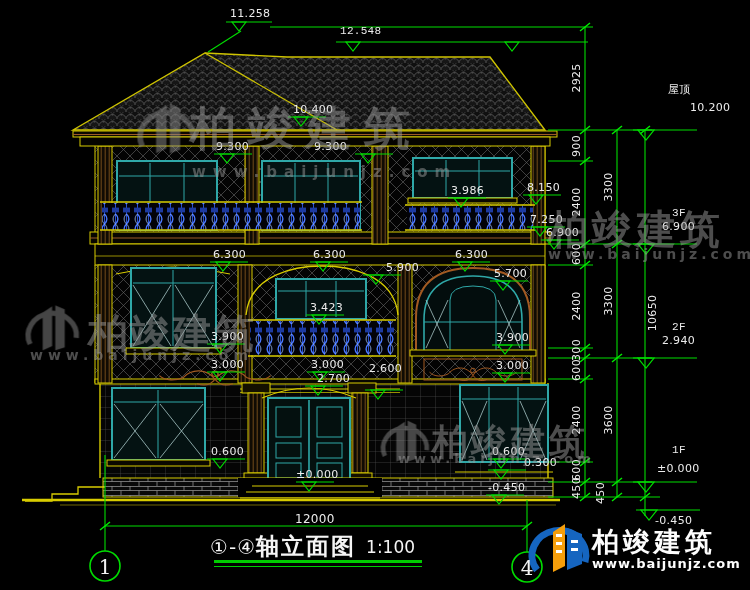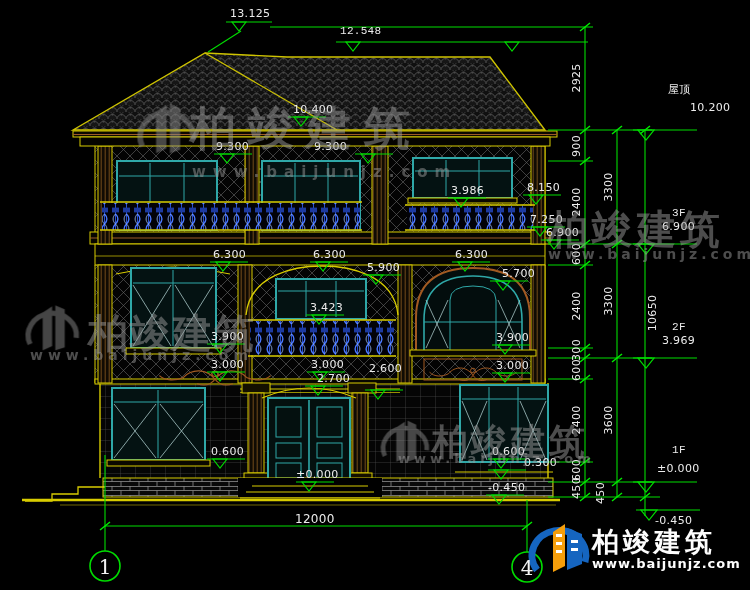--- a/index.html
+++ b/index.html
@@ -314,34 +314,34 @@
   <g fill="#ffffff">
     <rect x="25" y="16" width="6" height="3"></rect>
           <rect x="25" y="24" width="6" height="3"></rect>
           <rect x="25" y="32" width="6" height="3"></rect>
     <rect x="40" y="22" width="7" height="3"></rect>
           <rect x="40" y="30" width="7" height="3"></rect>
   </g>
 </g>
 </svg>
 
-<span class="t" style="left:230px;top:8px;">13.125</span>
+<span class="t" style="left:230px;top:8px;">11.258</span>
 <span class="t" style="left:340px;top:26px;font-family:Liberation Mono, monospace;">12.548</span>
 <span class="t" style="left:293px;top:104px;">10.400</span>
 <span class="t" style="left:216px;top:141px;">9.300</span>
 <span class="t" style="left:314px;top:141px;">9.300</span>
 <span class="t" style="left:451px;top:185px;">3.986</span>
 <span class="t" style="left:527px;top:182px;">8.150</span>
 <span class="t" style="left:530px;top:214px;">7.250</span>
 <span class="t" style="left:546px;top:227px;">6.900</span>
 <span class="t" style="left:213px;top:249px;">6.300</span>
 <span class="t" style="left:313px;top:249px;">6.300</span>
 <span class="t" style="left:455px;top:249px;">6.300</span>
-<span class="t" style="left:367px;top:262px;">5.900</span>
-<span class="t" style="left:494px;top:268px;margin-left:8px;">5.700</span>
+<span class="t" style="left:386px;top:262px;">5.900</span>
+<span class="t" style="left:494px;top:268px;">5.700</span>
 <span class="t" style="left:310px;top:302px;">3.423</span>
 <span class="t" style="left:211px;top:331px;">3.900</span>
 <span class="t" style="left:496px;top:332px;">3.900</span>
 <span class="t" style="left:211px;top:359px;">3.000</span>
 <span class="t" style="left:311px;top:359px;">3.000</span>
 <span class="t" style="left:496px;top:360px;">3.000</span>
 <span class="t" style="left:309px;top:373px;margin-left:8px;">2.700</span>
 <span class="t" style="left:369px;top:363px;">2.600</span>
 <span class="t" style="left:296px;top:469px;">±0.000</span>
 <span class="t" style="left:211px;top:446px;">0.600</span>
@@ -364,28 +364,33 @@
 <span class="t vt" style="left:608px;top:301px;">3300</span>
 <span class="t vt" style="left:608px;top:420px;">3600</span>
 <span class="t vt" style="left:600px;top:493px;">450</span>
 <span class="t vt" style="left:652px;top:313px;">10650</span>
 
 <span class="t lvl" style="left:668px;top:85px;">屋顶</span>
 <span class="t" style="left:690px;top:102px;">10.200</span>
 <span class="t lvl" style="left:672px;top:208px;">3F</span>
 <span class="t" style="left:662px;top:221px;">6.900</span>
 <span class="t lvl" style="left:672px;top:322px;">2F</span>
-<span class="t" style="left:662px;top:335px;">3.969</span>
+<span class="t" style="left:662px;top:335px;">2.940</span>
 <span class="t lvl" style="left:672px;top:445px;">1F</span>
 <span class="t" style="left:657px;top:463px;">±0.000</span>
 
 <span class="t" style="left:295px;top:513px;font-size:12px;">12000</span>
 <span class="bub" style="left:105px;top:567px;">1</span>
 <span class="bub" style="left:527px;top:568px;">4</span>
 
+<div id="titlebar">
+  <span class="axes">①-④</span><span class="main">轴立面图</span><span class="scale">1:100</span>
+  <div style="position:absolute;left:4px;top:29px;width:208px;height:3px;background:#00cc00;"></div>
+  <div style="position:absolute;left:4px;top:35px;width:208px;height:1px;background:#00cc00;"></div>
+</div>
 
 <span class="wm" style="left:190px;top:98px;font-size:46px;letter-spacing:12px;">柏竣建筑</span>
 <span class="wm wm-u" style="left:192px;top:163px;font-size:15px;letter-spacing:7px;">www.baijunjz.com</span>
 <span class="wm" style="left:548px;top:202px;font-size:40px;letter-spacing:4px;">柏竣建筑</span>
 <span class="wm wm-u" style="left:548px;top:246px;font-size:14px;letter-spacing:4px;">www.baijunjz.com</span>
 <span class="wm" style="left:88px;top:306px;font-size:40px;letter-spacing:2px;">柏竣建筑</span>
 <span class="wm wm-u" style="left:30px;top:347px;font-size:14px;letter-spacing:5px;">www.baijunjz.com</span>
 <span class="wm" style="left:432px;top:418px;font-size:36px;letter-spacing:3px;">柏竣建筑</span>
 <span class="wm wm-u" style="left:398px;top:451px;font-size:13px;letter-spacing:4px;">www.baijunjz.com</span>
 

